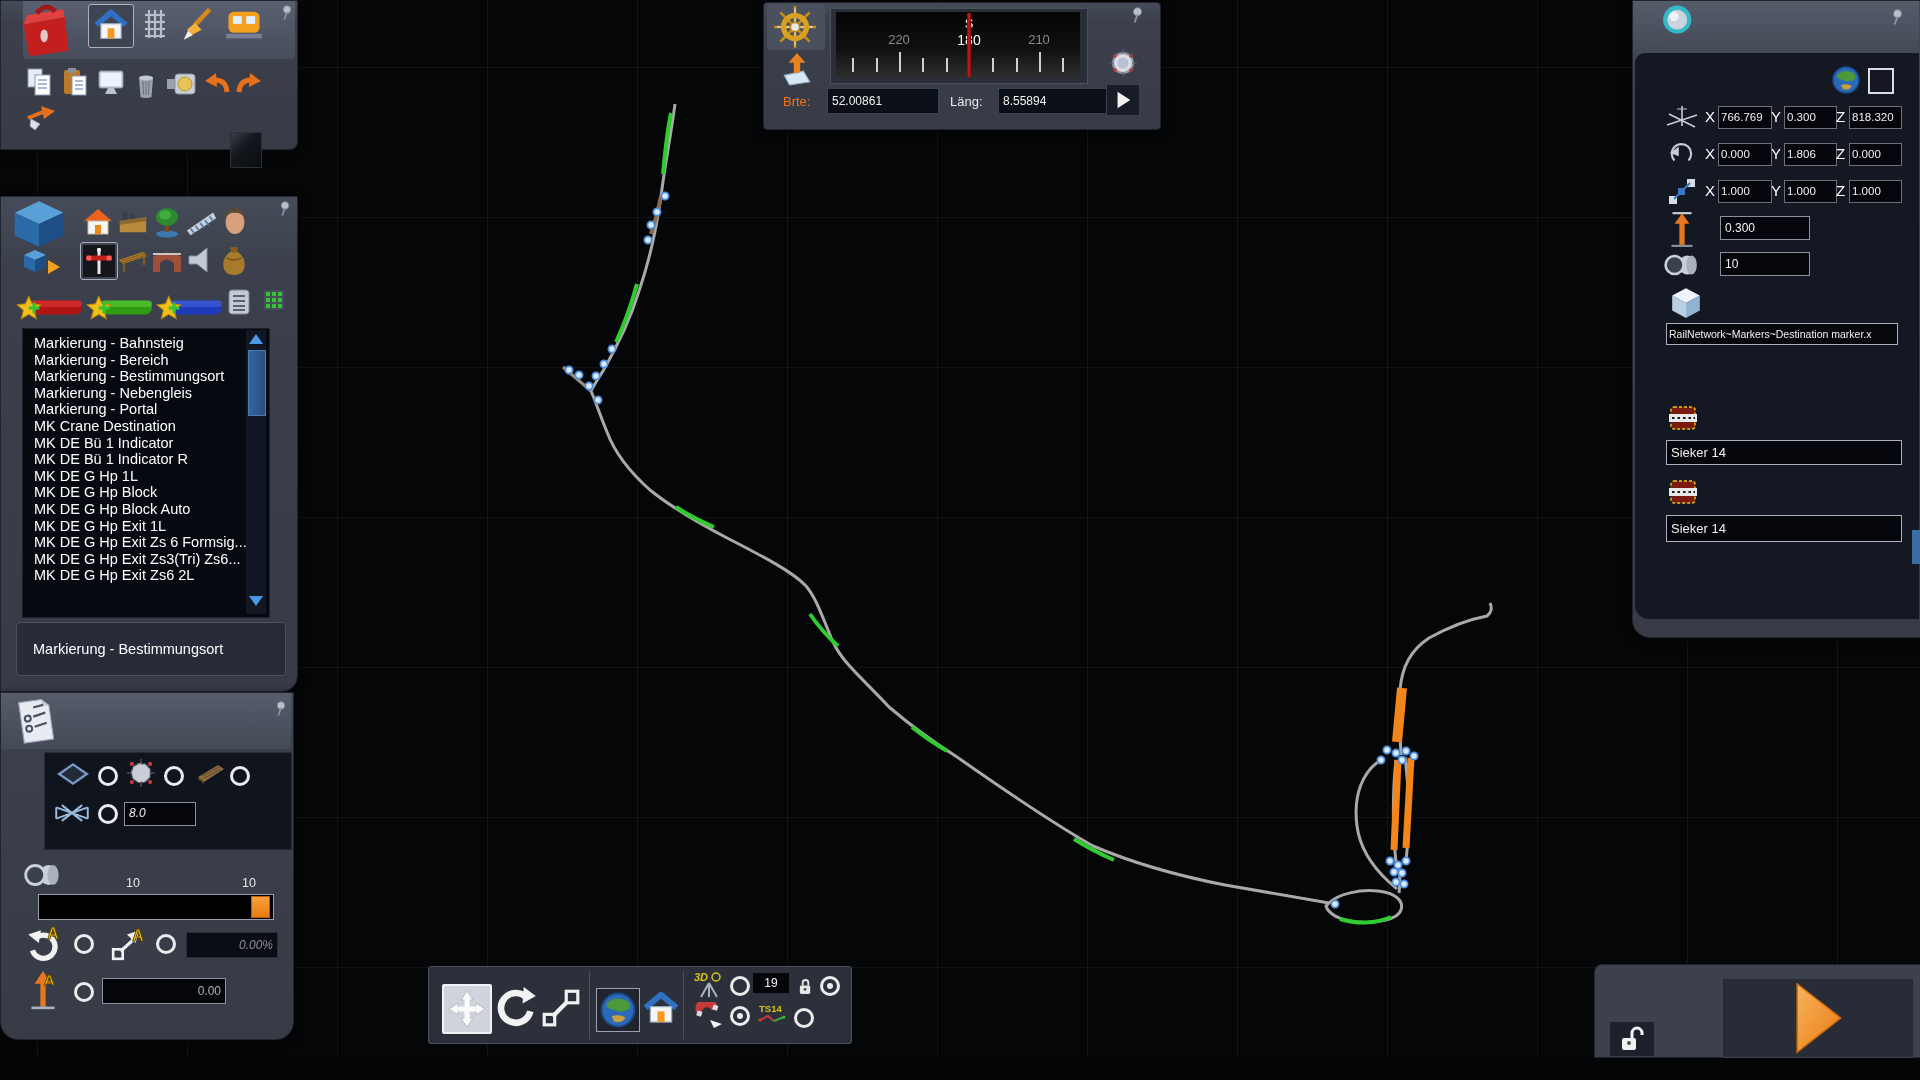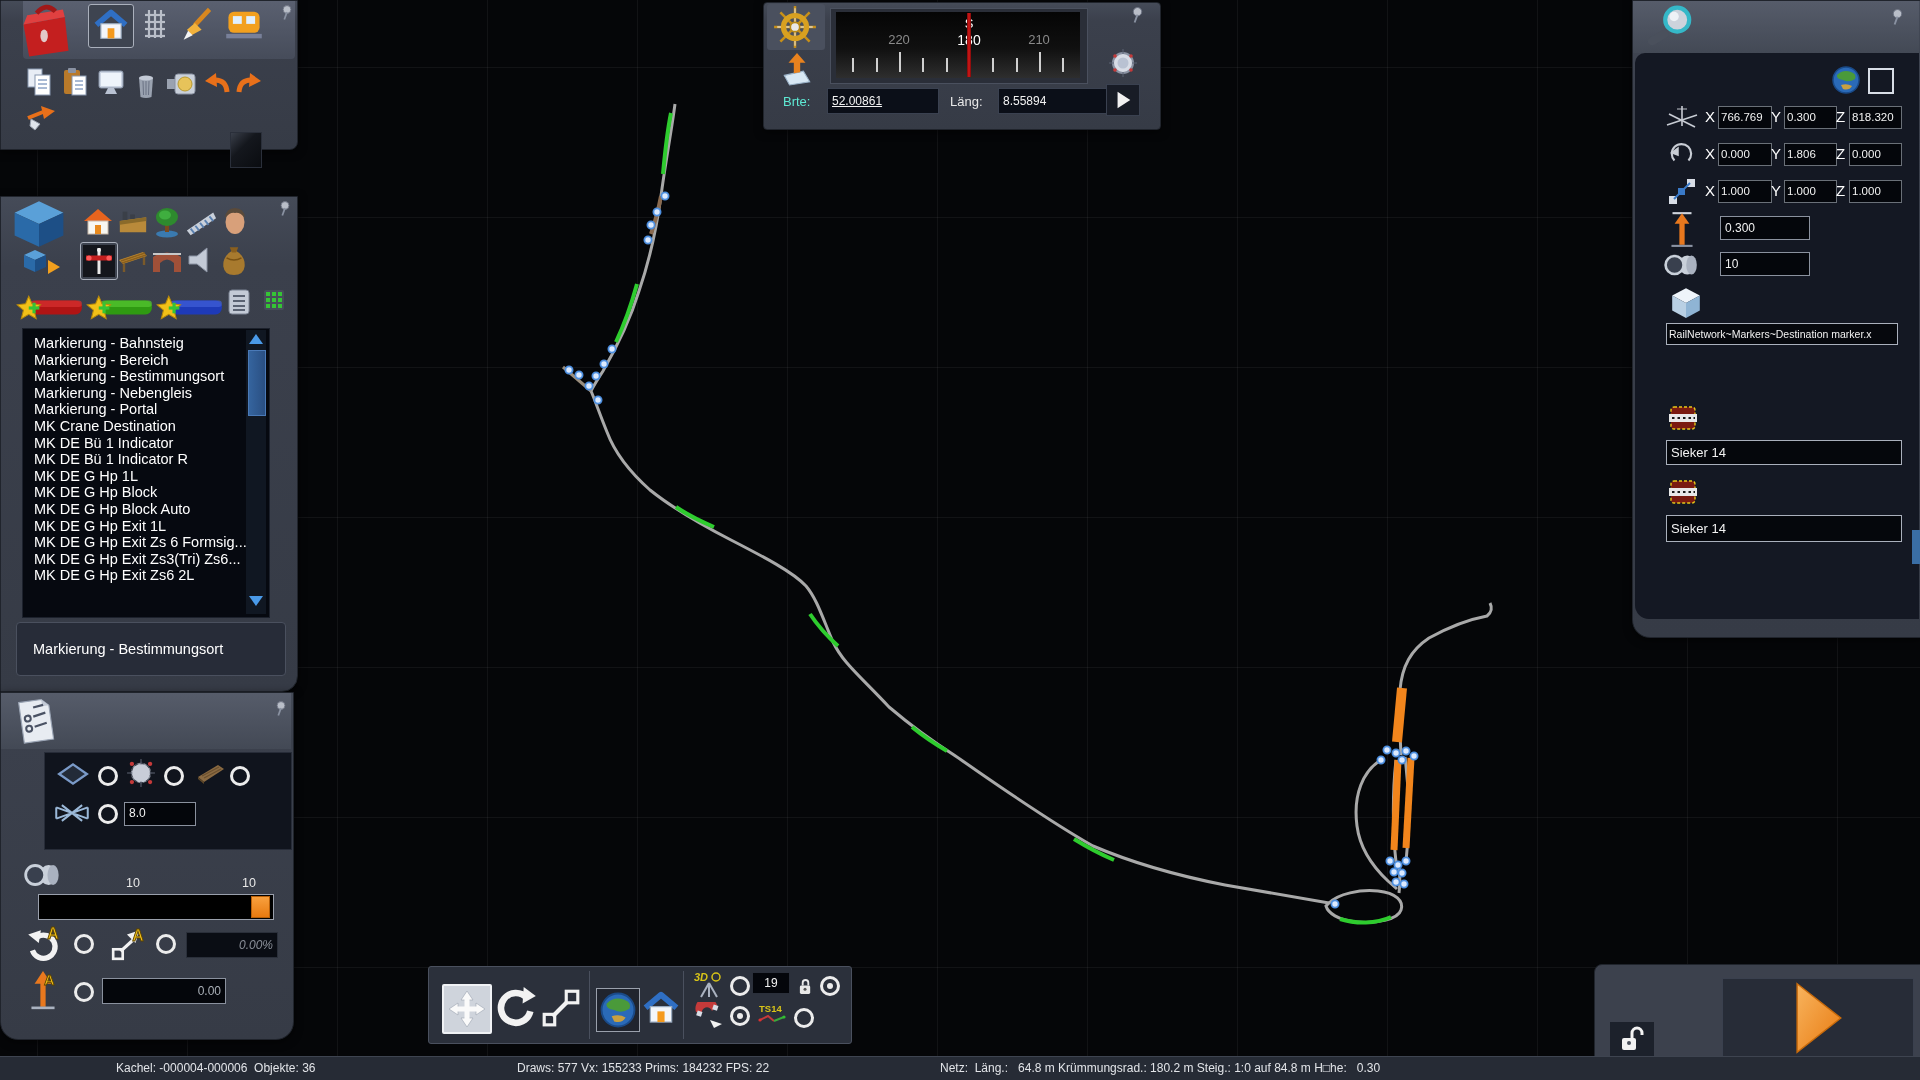--- a/index.html
+++ b/index.html
@@ -514,21 +514,21 @@
 <div class="abs iconbtn" style="left:54px;top:798px;width:36px;height:30px;z-index:4;">
   <svg viewBox="0 0 32 26" width="36" height="30">
         <g stroke="#9ab8d8" stroke-width="1.8" fill="none">
           <path d="M2 8 L30 18 M2 18 L30 8 M7 6 L25 20 M7 20 L25 6"></path>
           <line x1="2" y1="8" x2="2" y2="18"></line>
           <line x1="30" y1="8" x2="30" y2="18"></line>
         </g>
       </svg>
 </div>
 <div class="abs radio" style="left:98px;top:804px;z-index:4;"></div>
-<div class="abs field" style="left:124px;top:802px;width:62px;height:22px;z-index:4;border-color:#8a919e;">8.0</div>
+<div class="abs field" style="left:124px;top:802px;width:62px;height:22px;z-index:4;border-color:#8a919e;font-style:italic;">8.0</div>
 
 <div class="abs iconbtn" style="left:24px;top:862px;width:38px;height:26px;z-index:3;">
   <svg viewBox="0 0 34 20" width="38" height="24">
         <ellipse cx="22" cy="10" rx="8" ry="9" fill="#c9d0da"></ellipse>
         <ellipse cx="26" cy="10" rx="5" ry="9" fill="#aab2c0"></ellipse>
         <circle cx="10" cy="10" r="8.5" fill="#39404e" stroke="#c9d0da" stroke-width="2.5"></circle>
       </svg>
 </div>
 <span class="abs" style="left:126px;top:876px;font-size:12.5px;color:#e8e8e8;z-index:3;">10</span>
 <span class="abs" style="left:242px;top:876px;font-size:12.5px;color:#e8e8e8;z-index:3;">10</span>
@@ -622,22 +622,22 @@
           </g>
           <g stroke="#5a6272">
             <line x1="14" y1="0" x2="14" y2="5"></line>
             <line x1="14" y1="23" x2="14" y2="28"></line>
             <line x1="0" y1="14" x2="5" y2="14"></line>
             <line x1="23" y1="14" x2="28" y2="14"></line>
           </g>
         </svg>
       </span>
 </div>
-<span class="abs" style="left:783px;top:94px;font-size:13px;color:#5eead4;z-index:3;">Brte:</span>
-<div class="abs field" style="left:827px;top:88px;width:102px;height:24px;line-height:24px;border-color:#3a4150;background:#0b0f18;z-index:3;text-decoration:underline;">52.00861</div>
+<span class="abs" style="left:783px;top:94px;font-size:13px;color:#f97316;z-index:3;">Brte:</span>
+<div class="abs field" style="left:827px;top:88px;width:102px;height:24px;line-height:24px;border-color:#3a4150;background:#0b0f18;z-index:3;">52.00861</div>
 <span class="abs" style="left:950px;top:94px;font-size:13px;color:#e8e8e8;z-index:3;">Läng:</span>
 <div class="abs field" style="left:998px;top:88px;width:102px;height:24px;line-height:24px;border-color:#3a4150;background:#0b0f18;z-index:3;">8.55894</div>
 <div class="abs iconbtn" style="left:1106px;top:84px;width:32px;height:30px;background:#181c26;border:1px solid #3a4150;z-index:3;">
   <span>
         <svg viewBox="0 0 22 22" width="20" height="20">
           <path d="M5 2 L19 11 L5 20 Z" fill="#f2f2f2"></path>
         </svg>
       </span>
 </div>
 <div class="abs" style="left:1130px;top:6px;z-index:3;">
@@ -892,19 +892,14 @@
             <linearGradient id="og" x1="0" y1="0" x2="1" y2="1">
               <stop offset="0" stop-color="#f8b45e"></stop>
               <stop offset="1" stop-color="#e87a10"></stop>
             </linearGradient>
           </defs>
           <path d="M8 4 L54 40 L8 76 Z" fill="url(#og)" stroke="#c86a0a" stroke-width="1.5"></path>
         </svg>
       </span>
 </div>
 
-<div class="abs" style="left:0;top:1056px;width:1920px;height:24px;background:#262b35;border-top:1px solid #3e4450;z-index:6;">
-  <span class="abs statustext" style="left:116px;top:4px;">Kachel: -000004-000006  Objekte: 36</span>
-  <span class="abs statustext" style="left:517px;top:4px;">Draws: 577 Vx: 155233 Prims: 184232 FPS: 22</span>
-  <span class="abs statustext" style="left:940px;top:4px;">Netz:  Läng.:   64.8 m Krümmungsrad.: 180.2 m Steig.: 1:0 auf 84.8 m H□he:   0.30</span>
-</div>
 
 </div>
 
 </body></html>

